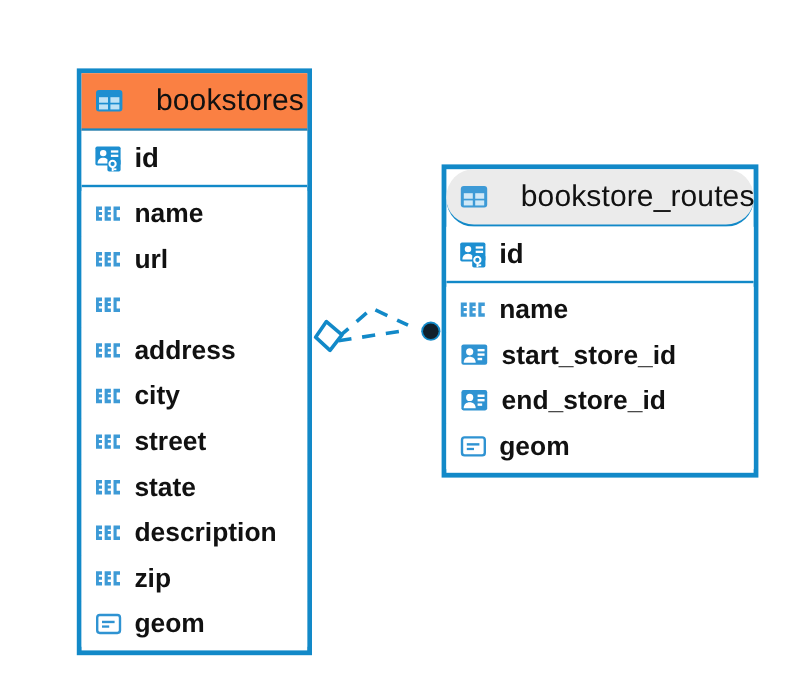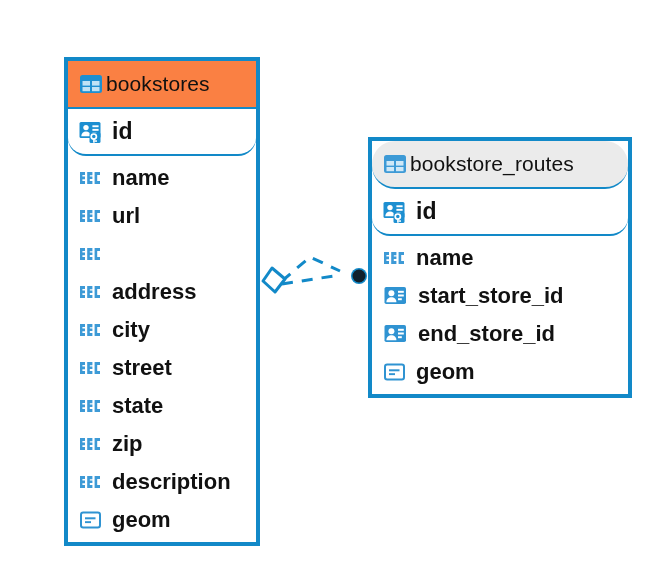--- a/index.html
+++ b/index.html
@@ -37,36 +37,35 @@
     height: 48px;
     display: flex;
     align-items: center;
     padding-left: 10px;
     border-bottom: 2px solid #1289c8;
   }
   .entity-header.accent  { background: #fa8043; }
   .entity-header.neutral { background: #ebebeb; border-radius: 23px; }
 
   .entity-title {
-    font-size: 21px;
+    font-size: 25px;
     color: #111111;
     letter-spacing: 0.1px;
-    margin-left: 2px;
+    margin-left: 26px;
     white-space: nowrap;
   }
 
   .pk-row {
     box-sizing: border-box;
     height: 47px;
     display: flex;
     align-items: center;
     padding-left: 10px;
     border-bottom: 2px solid #1289c8;
     background: #ffffff;
-    border-radius: 18px;
   }
 
   .field-list {
     padding-top: 3px;
     padding-bottom: 4px;
   }
 
   .field-row {
     height: 38px;
     display: flex;
@@ -220,32 +219,32 @@
       </div>
 
       <div class="field-row">
         <span class="icon">
           <svg width="24" height="14" viewBox="0 0 24 14">
             <path d="M1 13V1h5v3H3.4v1.6H6v2.6H3.4V10H6v3z" fill="#3d9ad6"></path>
             <path d="M8.2 13V1h5.2v3.2h-2.6v1.4h2.6v2.4h-2.6V10h2.6v3z" fill="#3d9ad6"></path>
             <path d="M15.6 13V1H21v3h-2.8v6H21v3z" fill="#3d9ad6"></path>
           </svg>
         </span>
+        <span class="field-label">description</span>
+      </div>
+
+      <div class="field-row">
+        <span class="icon">
+          <svg width="24" height="14" viewBox="0 0 24 14">
+            <path d="M1 13V1h5v3H3.4v1.6H6v2.6H3.4V10H6v3z" fill="#3d9ad6"></path>
+            <path d="M8.2 13V1h5.2v3.2h-2.6v1.4h2.6v2.4h-2.6V10h2.6v3z" fill="#3d9ad6"></path>
+            <path d="M15.6 13V1H21v3h-2.8v6H21v3z" fill="#3d9ad6"></path>
+          </svg>
+        </span>
         <span class="field-label">zip</span>
-      </div>
-
-      <div class="field-row">
-        <span class="icon">
-          <svg width="24" height="14" viewBox="0 0 24 14">
-            <path d="M1 13V1h5v3H3.4v1.6H6v2.6H3.4V10H6v3z" fill="#3d9ad6"></path>
-            <path d="M8.2 13V1h5.2v3.2h-2.6v1.4h2.6v2.4h-2.6V10h2.6v3z" fill="#3d9ad6"></path>
-            <path d="M15.6 13V1H21v3h-2.8v6H21v3z" fill="#3d9ad6"></path>
-          </svg>
-        </span>
-        <span class="field-label">description</span>
       </div>
 
       <div class="field-row">
         <span class="icon">
           <svg width="24" height="22" viewBox="0 0 24 22">
             <rect x="2" y="3.5" width="19" height="15" rx="2.2" fill="#ffffff" stroke="#2f93d2" stroke-width="2"></rect>
             <rect x="6" y="8.3" width="10.5" height="2" fill="#2f93d2"></rect>
             <rect x="6" y="12.2" width="6" height="1.9" fill="#2f93d2"></rect>
           </svg>
         </span>

